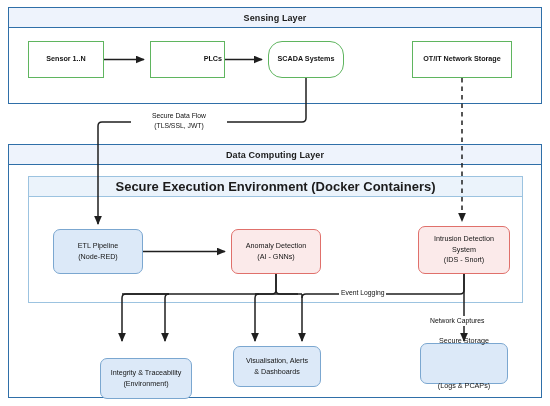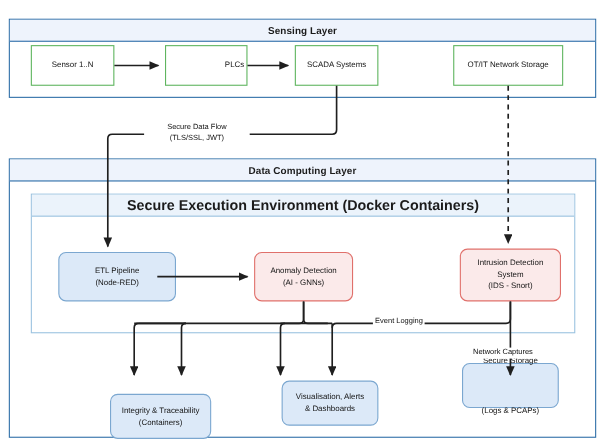--- a/index.html
+++ b/index.html
@@ -53,21 +53,21 @@
     box-sizing:border-box;
     display:flex;flex-direction:column;
     align-items:center;justify-content:center;
     text-align:center;
     font-size:7.2px;
     color:#141414;
     line-height:1.45;
     padding:1px 2px;
   }
   .node .l2{display:block;}
-  .node-green{border:1.6px solid #5fb55f;background:#ffffff;}
+  .node-green{border:1.6px solid #5fb55f;background:#ffffff;font-weight:bold;}
   .node-blue{border:1.2px solid #7ba7d0;background:#dce9f8;border-radius:7px;}
   .node-red{border:1.7px solid #e0706b;background:#fbeaea;border-radius:7px;}
 
   
   .edge-label{
     position:absolute;
     font-size:6.8px;
     color:#101010;
     text-align:center;
     line-height:1.5;
@@ -75,75 +75,75 @@
     background:#ffffff;
     padding:0 2px;
   }
   svg.wires{position:absolute;left:0;top:0;width:550px;height:406px;pointer-events:none;}
 </style>
 </head>
 <body>
 
 <div id="canvas">
 
-  <div class="layer" style="left:8px;top:17px;width:534px;height:72px;">
+  <div class="layer" style="left:8px;top:7px;width:534px;height:97px;">
     <div class="layer-header">Sensing Layer</div>
   </div>
 
   <div class="node node-green" style="left:28px;top:41px;width:76px;height:37px;">
     <span>Sensor 1..N</span>
   </div>
 
   <div class="node node-green" style="left:150px;top:41px;width:75px;height:37px;align-items:flex-end;">
     <span>PLCs</span>
   </div>
 
-  <div class="node node-green" style="left:268px;top:41px;width:76px;height:37px;">
+  <div class="node node-green" style="left:268px;top:41px;width:76px;height:37px;border-radius:14px;">
     <span>SCADA Systems</span>
   </div>
 
   <div class="node node-green" style="left:412px;top:41px;width:100px;height:37px;">
     <span>OT/IT Network Storage</span>
   </div>
 
   <div class="layer" style="left:8px;top:144px;width:534px;height:254px;">
     <div class="layer-header">Data Computing Layer</div>
   </div>
 
   <div class="subpanel" style="left:28px;top:176px;width:495px;height:127px;">
     <div class="subpanel-header">Secure Execution Environment (Docker Containers)</div>
   </div>
 
-  <div class="node node-blue" style="left:53px;top:229px;width:107px;height:45px;">
+  <div class="node node-blue" style="left:53px;top:229px;width:90px;height:45px;">
     <span>ETL Pipeline</span>
     <span class="l2">(Node-RED)</span>
   </div>
 
   <div class="node node-red" style="left:231px;top:229px;width:90px;height:45px;">
     <span>Anomaly Detection</span>
     <span class="l2">(AI - GNNs)</span>
   </div>
 
   <div class="node node-red" style="left:418px;top:226px;width:92px;height:48px;">
     <span>Intrusion Detection</span>
     <span class="l2">System</span>
     <span class="l2">(IDS - Snort)</span>
   </div>
 
   <div class="node node-blue" style="left:100px;top:358px;width:92px;height:41px;">
     <span>Integrity &amp; Traceability</span>
-    <span class="l2">(Containers)</span>
+    <span class="l2">(Environment)</span>
   </div>
 
-  <div class="node node-blue" style="left:233px;top:346px;width:88px;height:41px;margin-left:23px;">
+  <div class="node node-blue" style="left:233px;top:346px;width:88px;height:41px;">
     <span>Visualisation, Alerts</span>
     <span class="l2">&amp; Dashboards</span>
   </div>
 
-  <div class="node node-blue" style="left:420px;top:330px;width:88px;height:41px;gap:35px;">
+  <div class="node node-blue" style="left:420px;top:343px;width:88px;height:41px;gap:35px;">
     <span>Secure Storage</span>
     <span class="l2">(Logs &amp; PCAPs)</span>
   </div>
 
   <svg class="wires" viewBox="0 0 550 406">
     <defs>
       <marker id="arrow" markerWidth="7" markerHeight="7" refX="5.4" refY="2.6" orient="auto" markerUnits="strokeWidth">
         <path d="M0,0 L6,2.6 L0,5.2 z" fill="#1f1f1f"></path>
       </marker>
       <marker id="arrowdash" markerWidth="7" markerHeight="7" refX="5.4" refY="2.6" orient="auto" markerUnits="strokeWidth">

